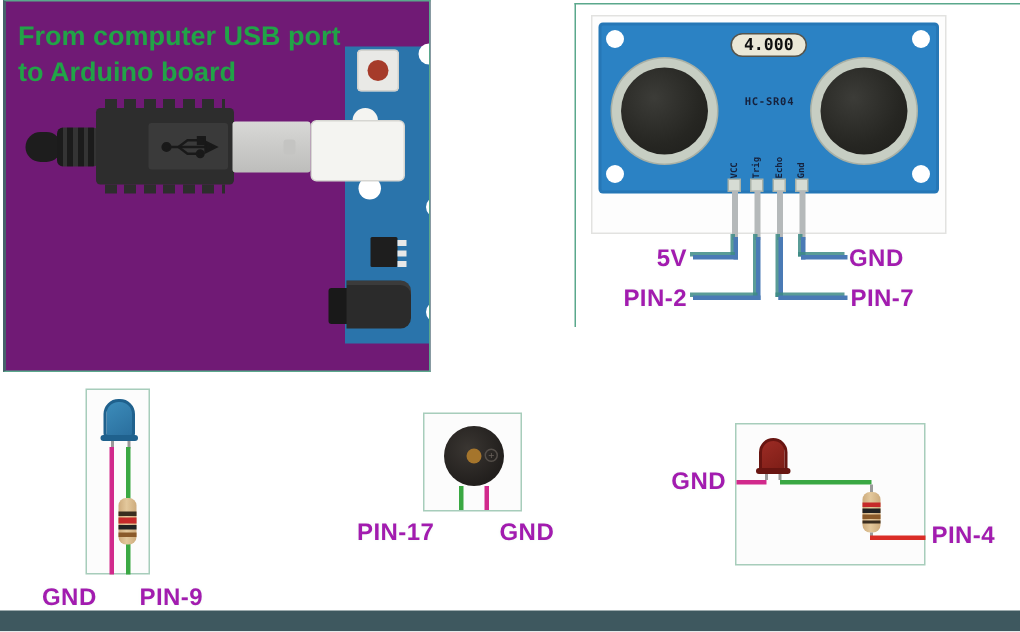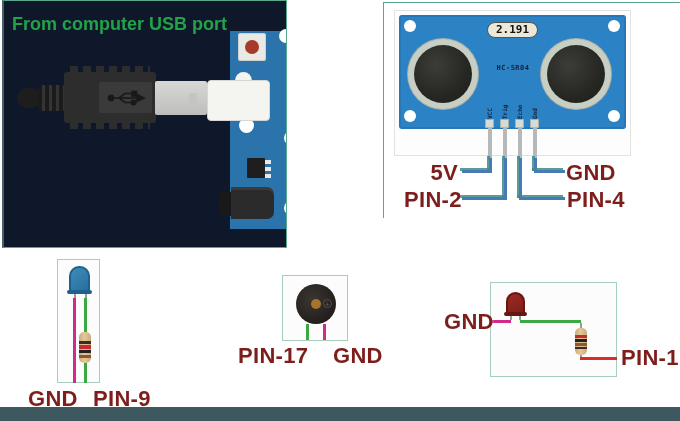--- a/index.html
+++ b/index.html
@@ -1,30 +1,30 @@
 <!DOCTYPE html>
 <html><head>
 <meta charset="utf-8">
 <style>
   html,body{margin:0;padding:0;background:#fff;}
   #stage{position:relative;width:680px;height:421px;background:#ffffff;overflow:hidden;
          font-family:"Liberation Sans",sans-serif;}
   .abs{position:absolute;}
 
   
-  .lbl{position:absolute;font-weight:bold;font-size:22px;line-height:17px;color:#7f1d1d;
+  .lbl{position:absolute;font-weight:bold;font-size:16px;line-height:17px;color:#a21caf;
        letter-spacing:.3px;text-shadow:0 0 2px rgba(235,250,240,.9);white-space:nowrap;}
   .heading{position:absolute;left:8px;top:11px;font-weight:bold;font-size:18px;line-height:24px;
        color:#21a347;white-space:nowrap;}
 
   
   #bottom-bar{position:absolute;left:0;top:407px;width:680px;height:14px;background:#3e585f;}
 
   
-  #usb-panel{position:absolute;left:2px;top:0;width:285px;height:248px;background:#0f172a;
+  #usb-panel{position:absolute;left:2px;top:0;width:285px;height:248px;background:#701a75;
        border:1px solid #5aa88c;border-left:2px solid #46616a;box-sizing:border-box;overflow:hidden;}
   #cable-tip{left:13px;top:87px;width:24px;height:20px;background:#1d1d1d;border-radius:10px;}
   #cable-relief{left:34px;top:84px;width:28px;height:26px;border-radius:4px;
        background:repeating-linear-gradient(90deg,#1b1b1b 0 4px,#343434 4px 7px);}
   #cable-body{left:60px;top:71px;width:92px;height:51px;background:#2d2d2d;border-radius:3px;}
   .teeth{height:6px;background:repeating-linear-gradient(90deg,#2d2d2d 0 8px,rgba(0,0,0,0) 8px 13px);}
   #teeth-top{left:66px;top:65px;width:80px;}
   #teeth-bottom{left:66px;top:122px;width:80px;}
   #cable-inner{left:95px;top:81px;width:53px;height:31px;background:#3a3a3a;border-radius:2px;
        display:flex;align-items:center;justify-content:center;}
@@ -139,21 +139,21 @@
   #lbl-gnd-led2{left:444px;top:313px;width:40px;text-align:right;}
   #lbl-pin2{left:621px;top:349px;}
 </style>
 </head>
 <body>
 
 <div id="stage">
 
   <div id="usb-panel">
     <div class="heading"><span>From computer USB port</span><br>
-    </div>
+    <span>to Arduino board</span></div>
 
     <div class="abs" id="board"></div>
     <div class="abs whole" id="board-hole-tr"></div>
     <div class="abs whole" id="board-hole-l"></div>
     <div class="abs whole" id="board-hole-r1"></div>
     <div class="abs whole" id="board-hole-r2"></div>
     <div class="abs" id="reset-btn"></div>
     <div class="abs" id="regulator"></div>
     <div class="abs reg-pad" id="reg-pad1"></div>
     <div class="abs reg-pad" id="reg-pad2"></div>
@@ -184,21 +184,21 @@
     <div class="abs" id="usb-socket"></div>
   </div>
 
   <div class="abs" id="sensor-frame"></div>
   <div class="abs" id="sensor-panel"></div>
   <div class="abs" id="sensor-pcb"></div>
   <div class="abs pcb-hole" id="hole-tl"></div>
   <div class="abs pcb-hole" id="hole-tr"></div>
   <div class="abs pcb-hole" id="hole-bl"></div>
   <div class="abs pcb-hole" id="hole-br"></div>
-  <div class="abs" id="sensor-display">2.191</div>
+  <div class="abs" id="sensor-display">4.000</div>
   <div class="abs transducer" id="transducer-left"></div>
   <div class="abs transducer" id="transducer-right"></div>
   <div class="abs" id="chip-label">HC-SR04</div>
   <div class="abs pin-pad" id="pad1"></div>
   <div class="abs pin-pad" id="pad2"></div>
   <div class="abs pin-pad" id="pad3"></div>
   <div class="abs pin-pad" id="pad4"></div>
   <div class="pin-name" id="pinname1">VCC</div>
   <div class="pin-name" id="pinname2">Trig</div>
   <div class="pin-name" id="pinname3">Echo</div>
@@ -211,21 +211,21 @@
   <div class="abs wire" id="wv-trig"></div>
   <div class="abs wire" id="wv-echo"></div>
   <div class="abs wire" id="wv-gnd"></div>
   <div class="abs wire" id="wh-5v"></div>
   <div class="abs wire" id="wh-pin7"></div>
   <div class="abs wire" id="wh-pin4"></div>
   <div class="abs wire" id="wh-gnds"></div>
   <div class="lbl" id="lbl-5v">5V</div>
   <div class="lbl" id="lbl-pin7">PIN-2</div>
   <div class="lbl" id="lbl-gnd-sensor">GND</div>
-  <div class="lbl" id="lbl-pin4">PIN-4</div>
+  <div class="lbl" id="lbl-pin4">PIN-7</div>
 
   <div class="cbox" id="led1-box">
     <div class="abs led-bulb" id="led1-bulb"></div>
     <div class="abs" id="led1-flange"></div>
     <div class="abs lead" id="led1-lead-a"></div>
     <div class="abs lead" id="led1-lead-b"></div>
     <div class="abs" id="led1-wire-gnd"></div>
     <div class="abs" id="led1-wire-sig"></div>
     <div class="abs resistor" id="led1-res">
       <div class="band" style="top:9px;height:3px;background:#3a2d1f;"></div>
@@ -258,16 +258,16 @@
     <div class="abs resistor" id="led2-res">
       <div class="band" style="top:7px;height:3px;background:#c62a2a;"></div>
       <div class="band" style="top:11px;height:3px;background:#222222;"></div>
       <div class="band" style="top:15px;height:3px;background:#8a5a2a;"></div>
       <div class="band" style="top:19px;height:2px;background:#3a2d1f;"></div>
     </div>
     <div class="abs lead" id="led2-lead-v2"></div>
     <div class="abs" id="led2-wire-out"></div>
   </div>
   <div class="lbl" id="lbl-gnd-led2">GND</div>
-  <div class="lbl" id="lbl-pin2">PIN-1</div>
+  <div class="lbl" id="lbl-pin2">PIN-4</div>
 
   <div id="bottom-bar"></div>
 </div>
 
 </body></html>

